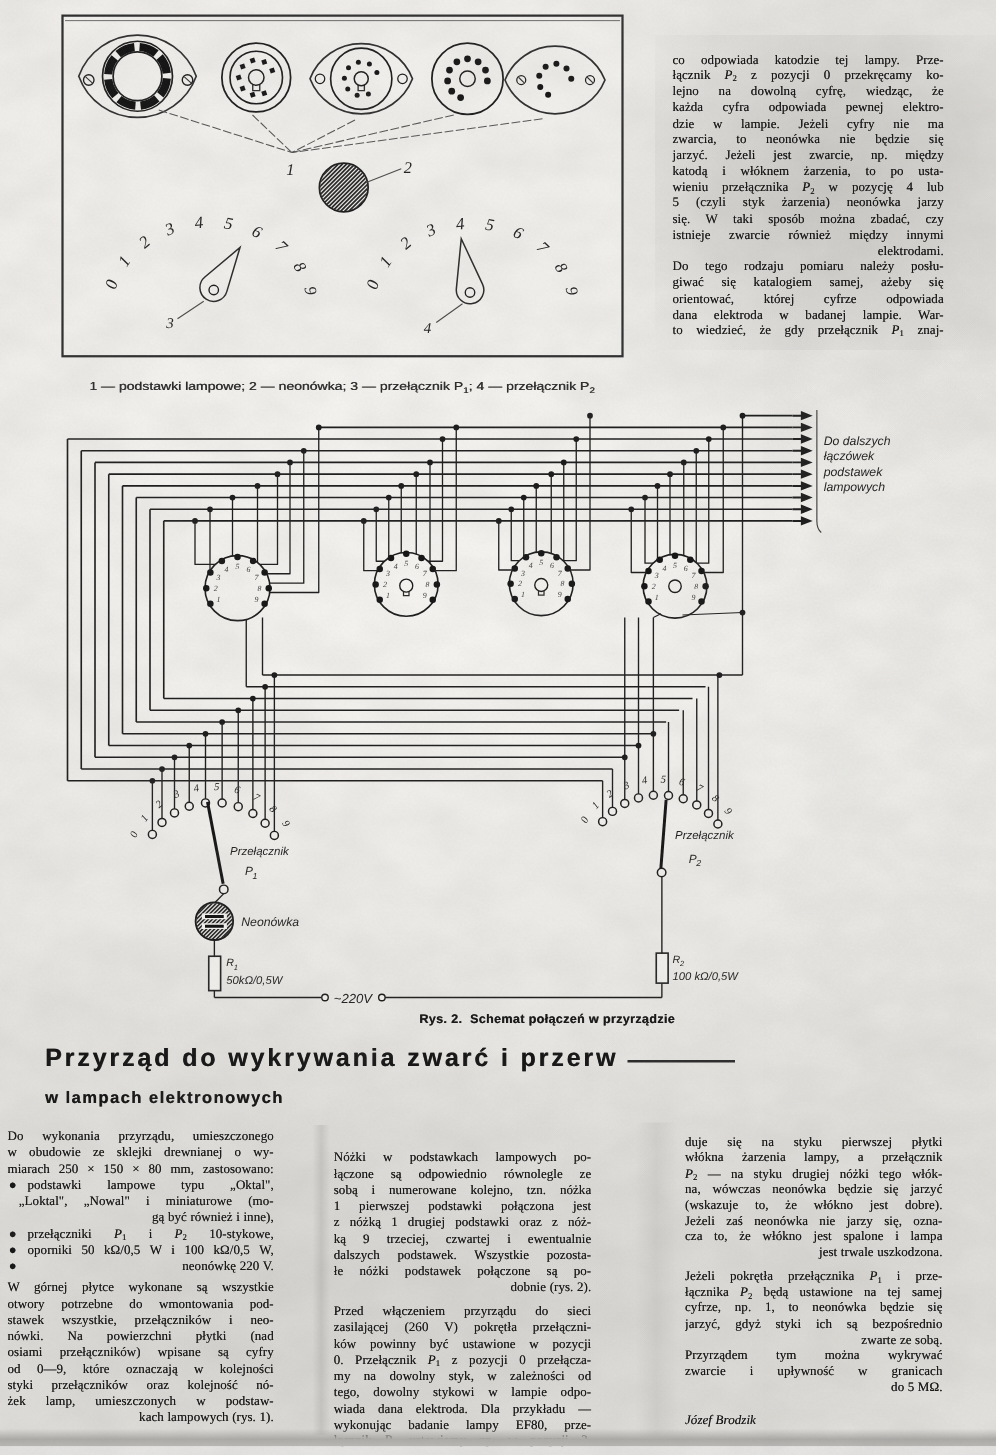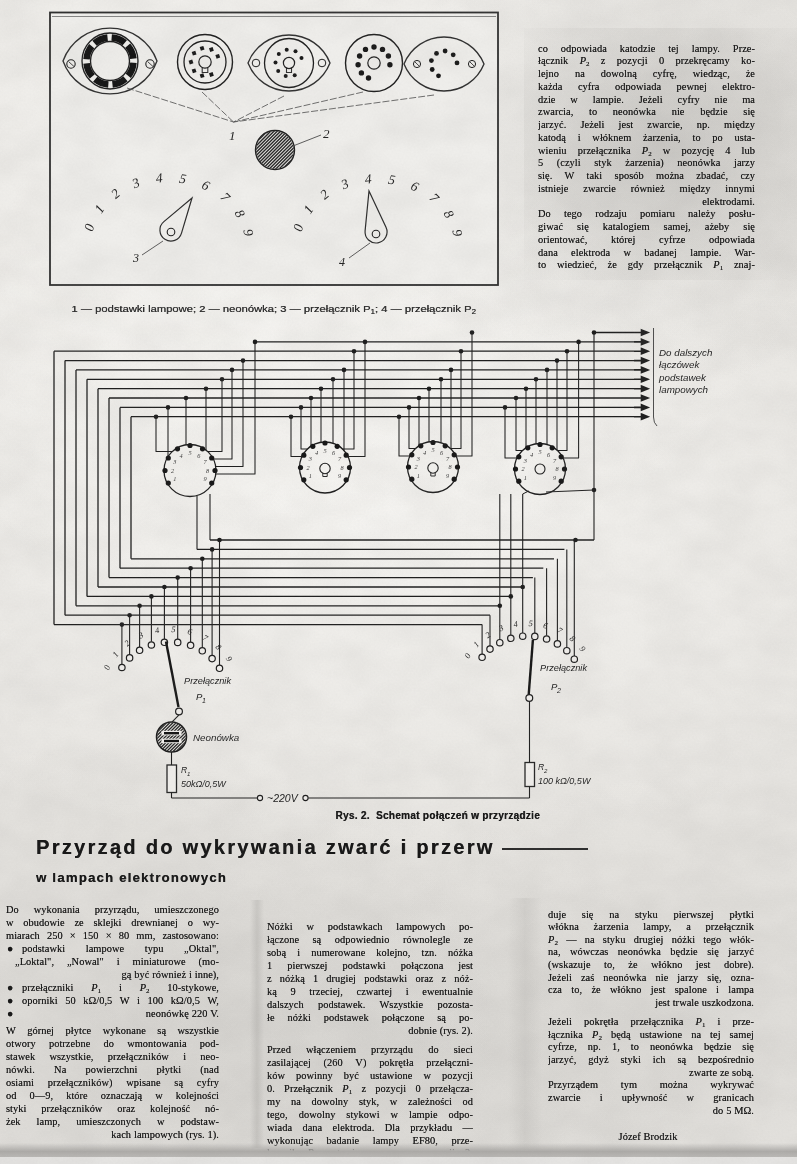--- a/index.html
+++ b/index.html
@@ -575,21 +575,21 @@
 <div style="height:6.5px"></div>
 <div class="ln">Jeżeli pokrętła przełącznika <i>P</i><sub>1</sub> i prze-</div>
 <div class="ln">łącznika <i>P</i><sub>2</sub> będą ustawione na tej samej</div>
 <div class="ln">cyfrze, np. 1, to neonówka będzie się</div>
 <div class="ln">jarzyć, gdyż styki ich są bezpośrednio</div>
 <div class="lnl">zwarte ze sobą.</div>
 <div class="ln">Przyrządem tym można wykrywać</div>
 <div class="ln">zwarcie i upływność w granicach</div>
 <div class="lnl">do 5 MΩ.</div>
 <div style="height:14px"></div>
-<div class="lnl" style="text-align:center;padding-right:6px;">Józef Brodzik</div>
+<div class="lnl" style="text-align:left;font-style:italic;padding-right:6px;">Józef Brodzik</div>
   </div>
 
   <div style="position:absolute;left:250px;top:900px;width:14px;height:248px;background:linear-gradient(90deg, rgba(150,148,144,0), rgba(150,148,144,0.28), rgba(150,148,144,0));"></div>
   <div style="position:absolute;left:508px;top:898px;width:34px;height:252px;background:linear-gradient(90deg, rgba(150,148,144,0), rgba(150,148,144,0.16), rgba(150,148,144,0));"></div>
 
   <div style="position:absolute;left:0;top:1143px;width:797px;height:14px;background:linear-gradient(rgba(232,230,226,0), #aeaca9 60%, #bbb9b6);"></div>
   <div style="position:absolute;left:0;top:1157px;width:797px;height:7px;background:#e6e5e3;"></div>
 
   <svg width="797" height="1164" style="position:absolute;left:0;top:0;pointer-events:none;">
     <filter id="nz1">

